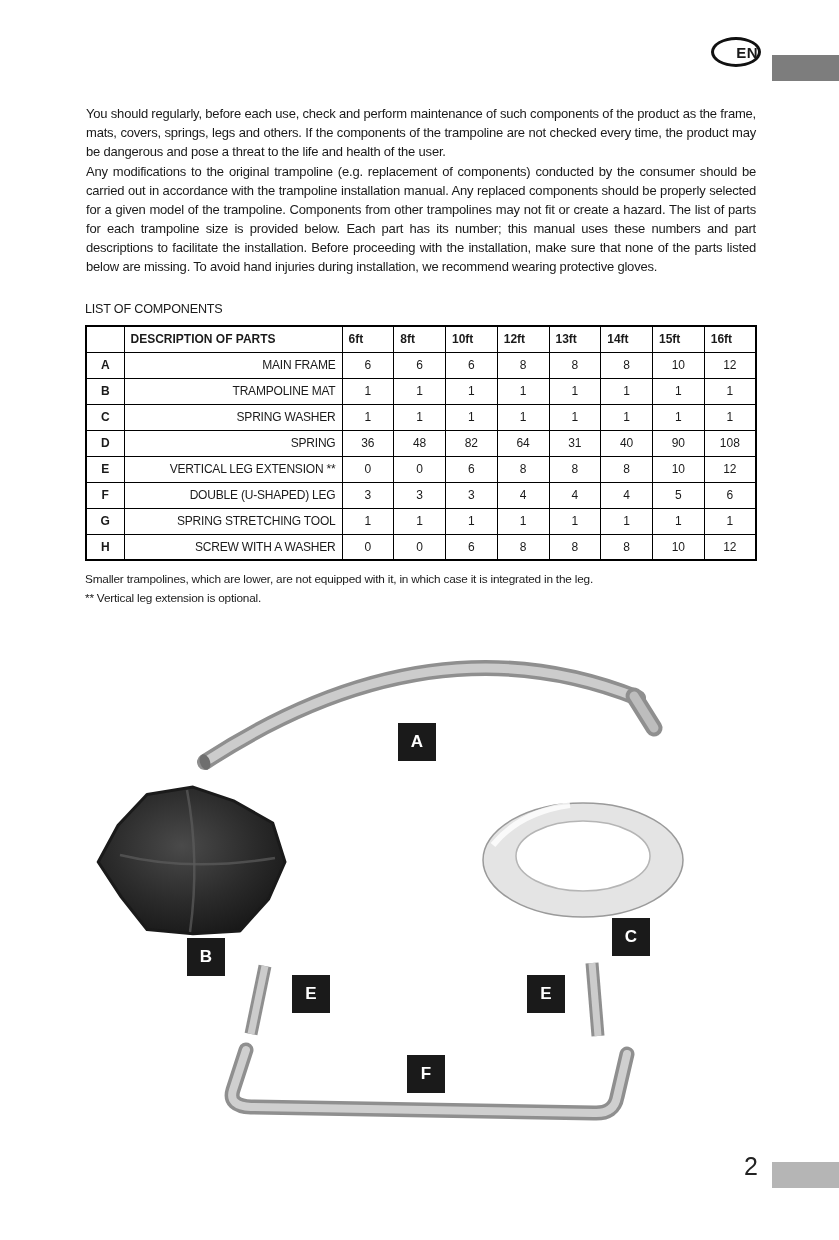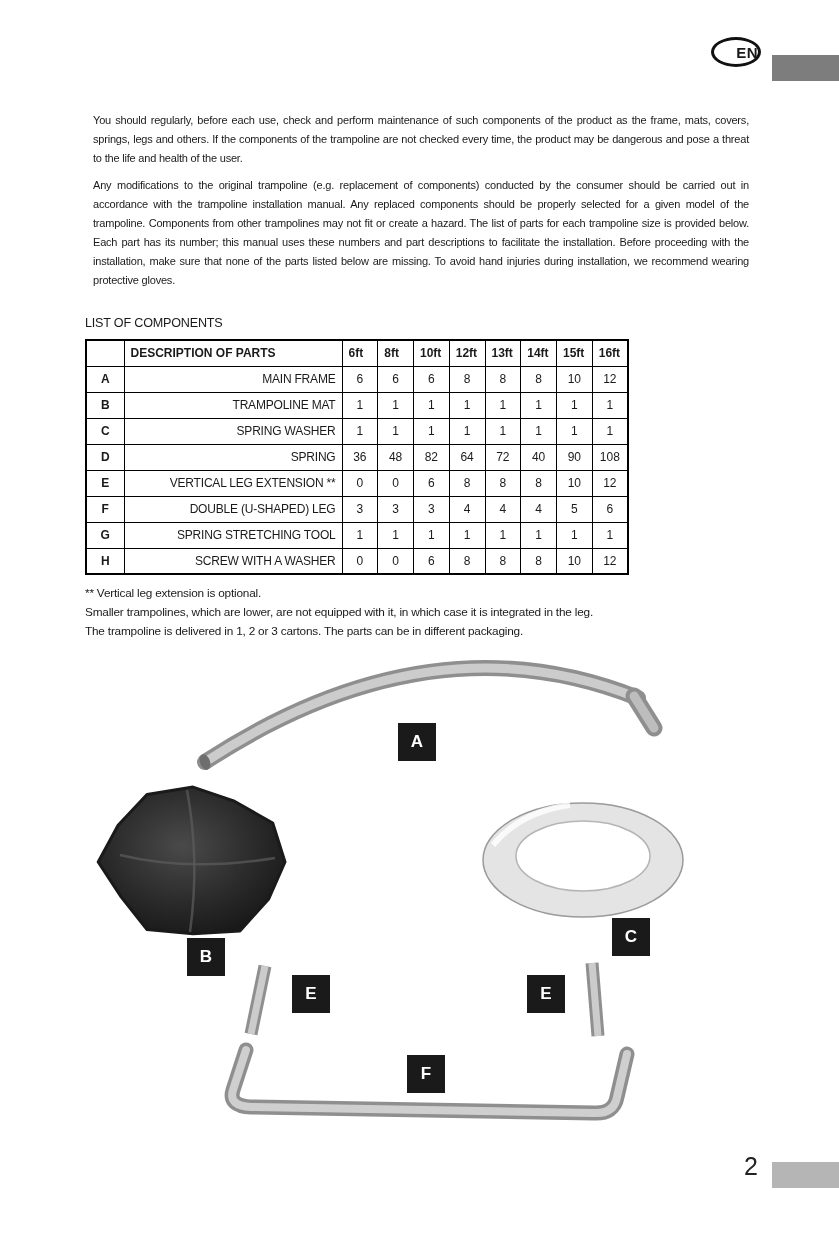--- a/index.html
+++ b/index.html
@@ -23,33 +23,33 @@
     font-weight: bold; font-size: 15px; letter-spacing: .5px;
   }
   .header-tab {
     position: absolute; top: 55px; left: 772px;
     width: 67px; height: 26px; background: #7d7d7d;
   }
 
   
   .content { position: absolute; left: 85px; top: 103px; width: 672px; }
   .para {
-    margin: 8px;
-    font-size: 11px; line-height: 19px;
+    margin: 1px;
+    font-size: 13px; line-height: 19px;
     letter-spacing: -0.2px;
     text-align: justify;
   }
   .heading {
     margin: 26px 0 9px 0;
     font-size: 12.6px; font-weight: normal; letter-spacing: -0.2px;
   }
 
   
   table.components {
-    width: 544px; border-collapse: collapse; table-layout: fixed;
+    width: 672px; border-collapse: collapse; table-layout: fixed;
     border: 2px solid #000;
   }
   table.components th, table.components td {
     border: 1px solid #000;
     height: 26px; padding: 0 6px;
     font-size: 12px;
   }
   table.components th { font-weight: bold; text-align: left; }
   table.components th.h-id { width: 38px; }
   table.components th.h-desc { width: 218px; text-align: left; }
@@ -153,21 +153,21 @@
             <td class="c-val">1</td>
             <td class="c-val">1</td>
           </tr>
           <tr>
             <td class="c-id">D</td>
             <td class="c-desc">SPRING</td>
             <td class="c-val">36</td>
             <td class="c-val">48</td>
             <td class="c-val">82</td>
             <td class="c-val">64</td>
-            <td class="c-val">72</td>
+            <td class="c-val">31</td>
             <td class="c-val">40</td>
             <td class="c-val">90</td>
             <td class="c-val">108</td>
           </tr>
           <tr>
             <td class="c-id">E</td>
             <td class="c-desc">VERTICAL LEG EXTENSION **</td>
             <td class="c-val">0</td>
             <td class="c-val">0</td>
             <td class="c-val">6</td>
@@ -210,23 +210,22 @@
             <td class="c-val">8</td>
             <td class="c-val">8</td>
             <td class="c-val">8</td>
             <td class="c-val">10</td>
             <td class="c-val">12</td>
           </tr>
         </tbody>
     </table>
 
     <div class="footnotes">
+      <div>Smaller trampolines, which are lower, are not equipped with it, in which case it is integrated in the leg.</div>
       <div>** Vertical leg extension is optional.</div>
-      <div>Smaller trampolines, which are lower, are not equipped with it, in which case it is integrated in the leg.</div>
-      <div>The trampoline is delivered in 1, 2 or 3 cartons. The parts can be in different packaging.</div>
     </div>
   </div>
 
   <div class="diagram">
     <svg width="839" height="500" viewBox="0 0 839 500">
       <defs>
         <radialGradient id="matGrad" cx="45%" cy="40%" r="70%">
           <stop offset="0%" stop-color="#4a4a4a"></stop>
           <stop offset="55%" stop-color="#2b2b2b"></stop>
           <stop offset="100%" stop-color="#141414"></stop>

